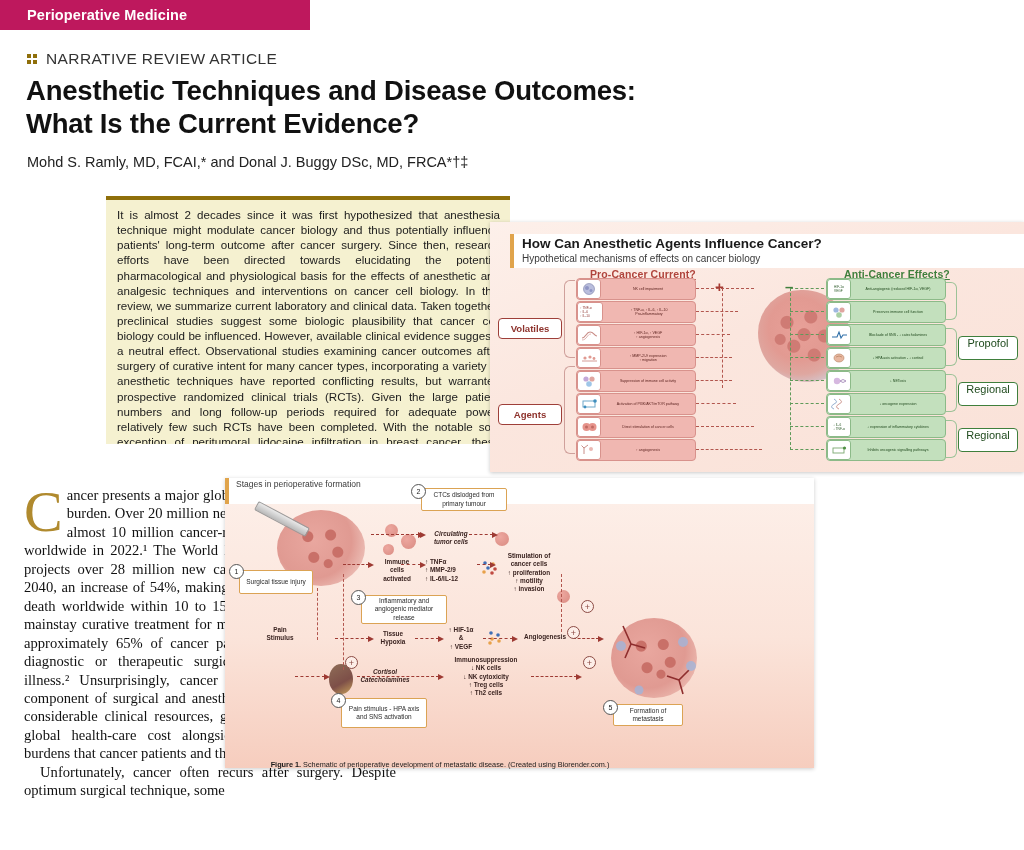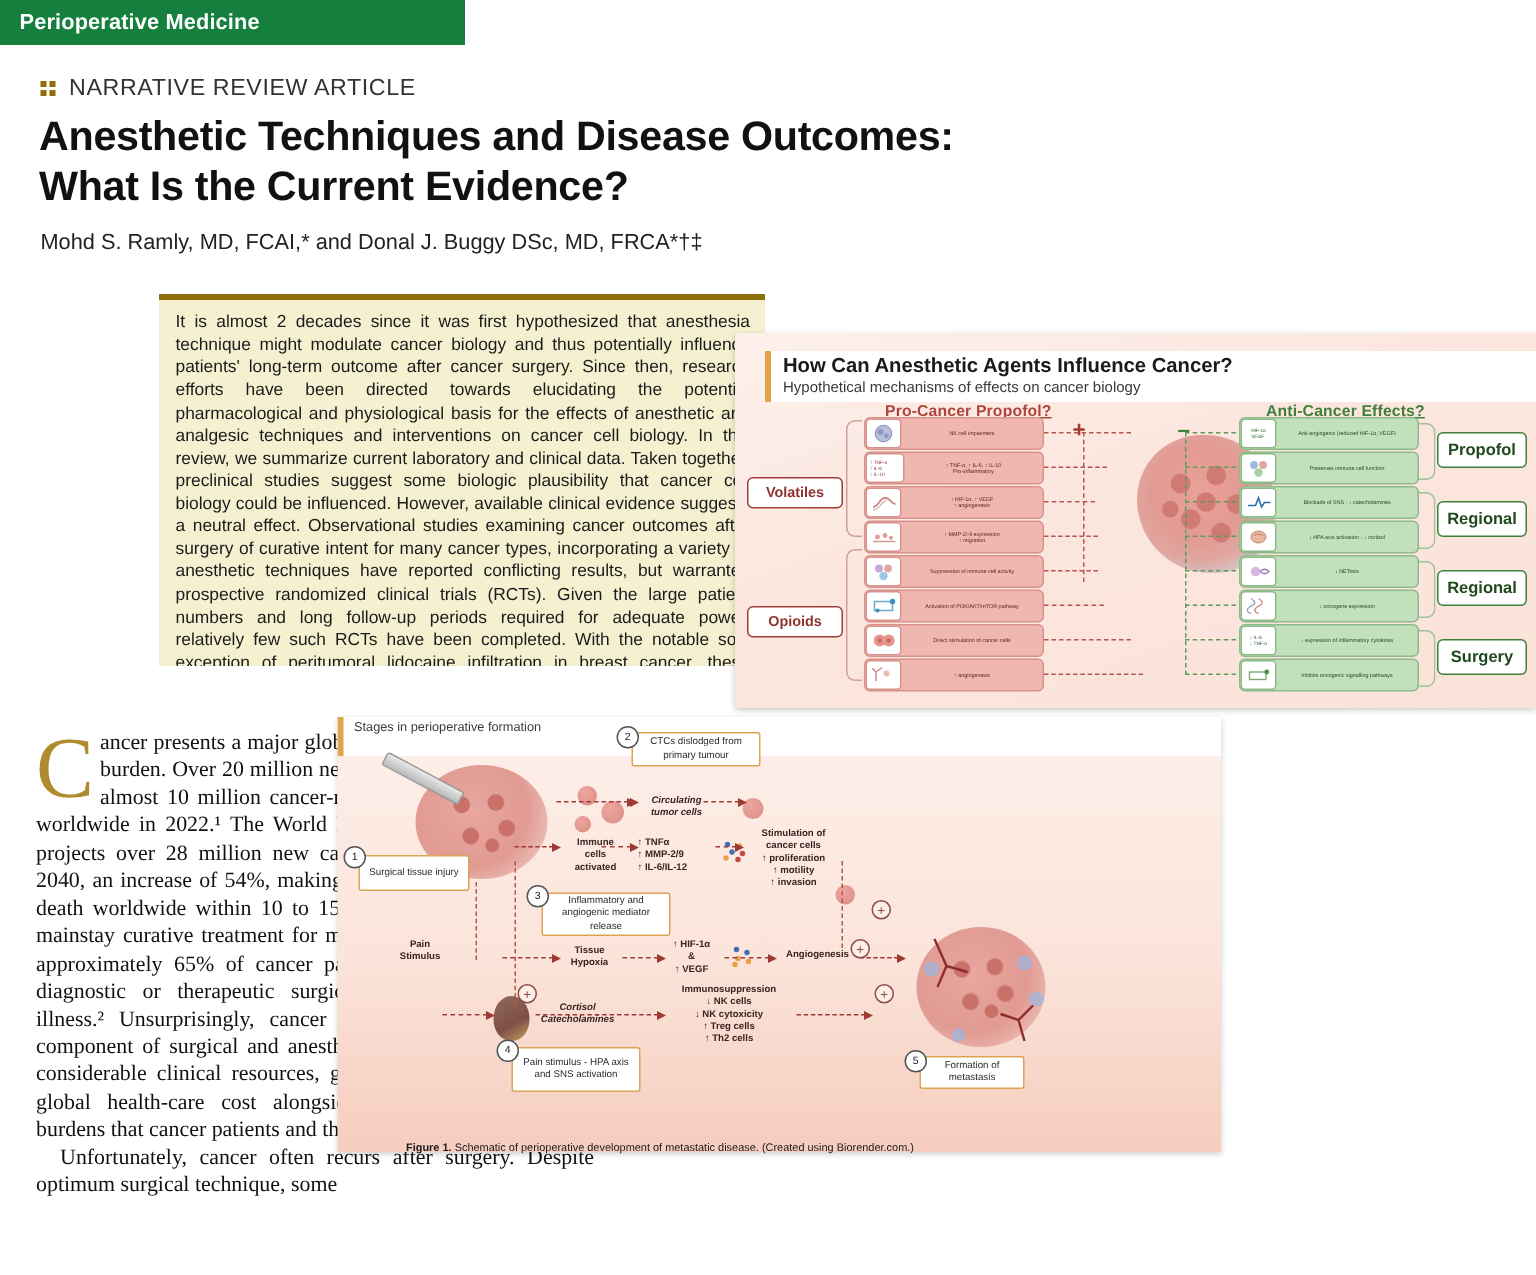--- a/index.html
+++ b/index.html
@@ -7,23 +7,23 @@
     width:1024px;height:850px;
     background:#ffffff;
     font-family:"Liberation Sans",sans-serif;
     overflow:hidden;
     position:relative;
   }
   
   .section-banner{
     position:absolute;left:0;top:0;
     width:310px;height:30px;
-    background:#15803d;
+    background:#be185d;
     display:flex;align-items:center;
-    box-sizing:border-box;padding-left:13px;
+    box-sizing:border-box;padding-left:27px;
   }
   .section-banner span{
     color:#ffffff;font-size:14.5px;font-weight:bold;
     letter-spacing:.1px;
   }
   
   .article-type{
     position:absolute;left:27px;top:50px;
     display:flex;align-items:center;gap:8px;
   }
@@ -109,22 +109,22 @@
     flex:1;display:flex;align-items:center;justify-content:center;
     text-align:center;padding:0 2px;
   }
   .eff-pro{border:1px solid #d8928c;background:#f0b7b1;color:#5d2420;}
   .eff-pro .thumb{border:1px solid #d8928c;border-radius:3px;}
   .eff-anti{border:1px solid #8cba88;background:#c3e0bd;color:#214a1e;}
   .eff-anti .thumb{border:1px solid #8cba88;border-radius:3px;}
 
   .result-box{
     position:absolute;background:#ffffff;border:1.4px solid #3f7f3c;
-    border-radius:4px;display:flex;align-items:center;justify-content:center;
-    font-size:11px;font-weight:bold;color:#1f4a1d;
+    border-radius:4px;display:flex;justify-content:center;
+    font-size:11px;font-weight:normal;color:#1f4a1d;margin-top:48px;
   }
   .tumor-blob{
     position:absolute;left:268px;top:68px;width:92px;height:92px;
     border-radius:48% 52% 45% 55%;
     background:radial-gradient(circle at 45% 42%,#e8a098 0%,#e29a92 42%,#dfa7a0 62%,#cfd7e6 88%,rgba(220,225,238,.2) 100%);
     filter:blur(.3px);
   }
   .tumor-blob::after{
     content:"";position:absolute;left:12px;top:12px;right:12px;bottom:12px;
     border-radius:50%;
@@ -258,34 +258,34 @@
   <div class="abstract-text"><span>It is almost 2 decades since it was first hypothesized that anesthesia technique might modulate cancer biology and thus potentially influence patients' long-term outcome after cancer surgery. Since then, research efforts have been directed towards elucidating the potential pharmacological and physiological basis for the effects of anesthetic and analgesic techniques and interventions on cancer cell biology. In this review, we summarize current laboratory and clinical data. Taken together, preclinical studies suggest some biologic plausibility that cancer cell biology could be influenced. However, available clinical evidence suggests a neutral effect. Observational studies examining cancer outcomes after surgery of curative intent for many cancer types, incorporating a variety of anesthetic techniques have reported conflicting results, but warranted prospective randomized clinical trials (RCTs). Given the large patient numbers and long follow-up periods required for adequate power, relatively few such RCTs have been completed. With the notable sole exception of peritumoral lidocaine infiltration in breast cancer, these clinical trials have indicated a neutral effect of anesthetic technique on long-term oncologic outcomes. Therefore, unless there are significant new findings from a few ongoing trials, or new basic science about how perioperative agents interact with tumor genes that influence metastatic potential is identified. In addition, building multidisciplinary collaboration to optimize perioperative care of cancer patients will be important.</span> </div>
 </div>
 
 <div class="mech-fig">
   <div class="mech-head">
     <div class="mech-title">How Can Anesthetic Agents Influence Cancer?</div>
     <div class="mech-sub">Hypothetical mechanisms of effects on cancer biology</div>
   </div>
 
   <div style="position:absolute;left:100px;top:42px;">
-    <span class="col-head pro" style="position:static;">Pro-Cancer Propofol?</span>
+    <span class="col-head pro" style="position:static;">Pro-Cancer Current?</span>
   </div>
   <div style="position:absolute;left:354px;top:42px;">
     <span class="col-head anti" style="position:static;">Anti-Cancer Effects?</span>
   </div>
 
   <div class="plusminus" style="left:225px;top:56px;color:#a63b33;">+</div>
   <div class="plusminus" style="left:295px;top:56px;color:#3f7f3c;">–</div>
 
   <div class="agent-box" style="left:8px;top:96px;width:62px;height:19px;">
     <span>Volatiles</span>
   </div>
   <div class="agent-box" style="left:8px;top:182px;width:62px;height:19px;">
-    <span>Opioids</span>
+    <span>Agents</span>
   </div>
   <div class="brace" style="left:74px;top:58px;width:10px;height:76px;"></div>
   <div class="brace" style="left:74px;top:144px;width:10px;height:86px;"></div>
 
   <div class="eff-box eff-pro" style="left:86px;top:56px;width:118px;height:20px;">
     <div class="thumb">
       <svg width="16" height="14" viewBox="0 0 16 14">
           <circle cx="8" cy="7" r="5.5" fill="#b9bedd" stroke="#7a7fa8" stroke-width=".6"></circle>
           <circle cx="6" cy="6" r="2" fill="#8f95c4"></circle>
           <circle cx="10" cy="8.5" r="1.5" fill="#8f95c4"></circle>

